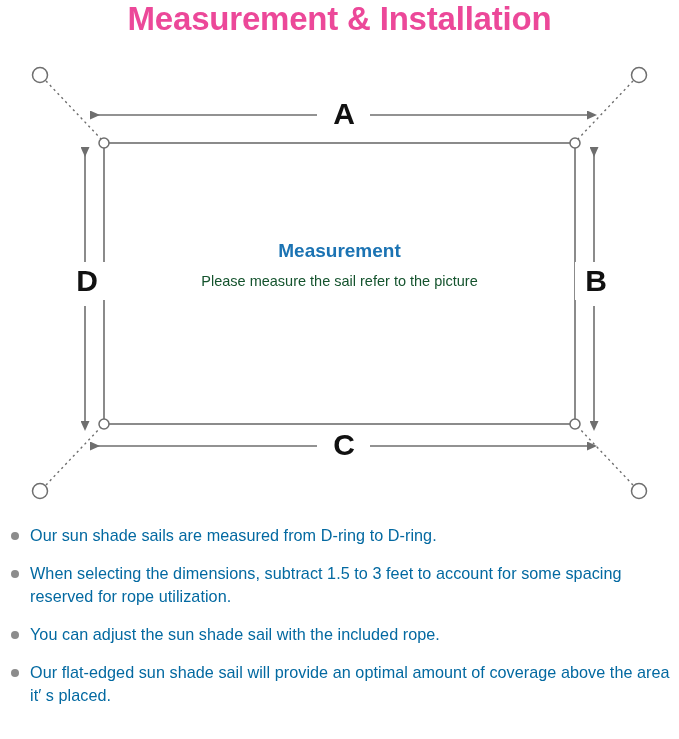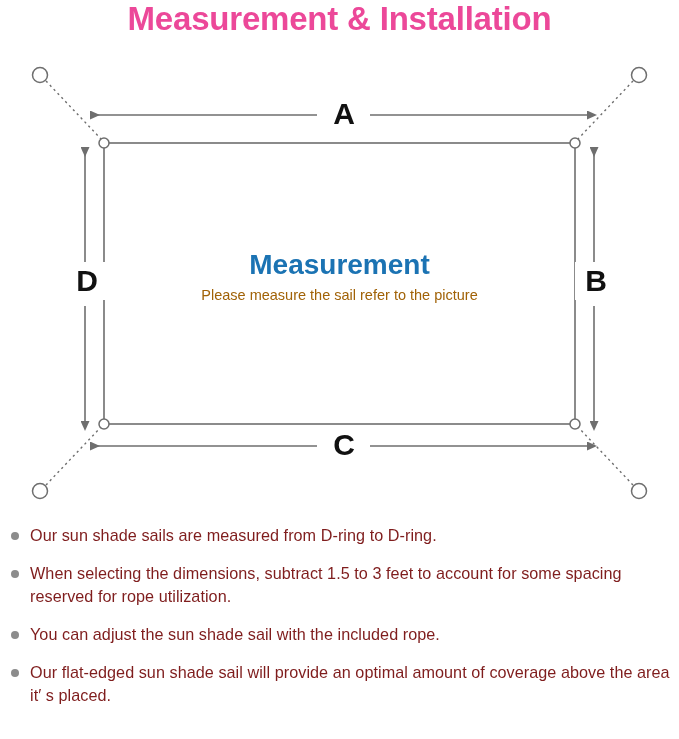--- a/index.html
+++ b/index.html
@@ -50,31 +50,30 @@
   
   .center-label {
     position: absolute;
     left: 0;
     top: 236px;
     width: 679px;
     text-align: center;
     pointer-events: none;
   }
   .center-label .ct-main {
-    font-size: 28px;
+    font-size: 19px;
     font-weight: bold;
     color: #1b73b3;
     line-height: 30px;
     white-space: nowrap;
-    margin-top: 14px;
   }
   .center-label .ct-sub {
     font-size: 14.5px;
     font-weight: normal;
-    color: #a16207;
+    color: #14532d;
     line-height: 22px;
     margin-top: 4px;
     white-space: nowrap;
   }
 
   
   .dim-letter {
     position: absolute;
     font-size: 30px;
     font-weight: bold;
@@ -98,21 +97,21 @@
     padding: 0;
     margin: 0;
     list-style: none;
   }
   .note-item {
     position: relative;
     padding-left: 30px;
     margin-bottom: 15px;
     font-size: 16.2px;
     line-height: 23px;
-    color: #7f1d1d;
+    color: #0369a1;
     letter-spacing: 0.05px;
   }
   .note-item:last-child { margin-bottom: 0; }
   .note-bullet {
     position: absolute;
     left: 11px;
     top: 8px;
     width: 8px;
     height: 8px;
     border-radius: 50%;

